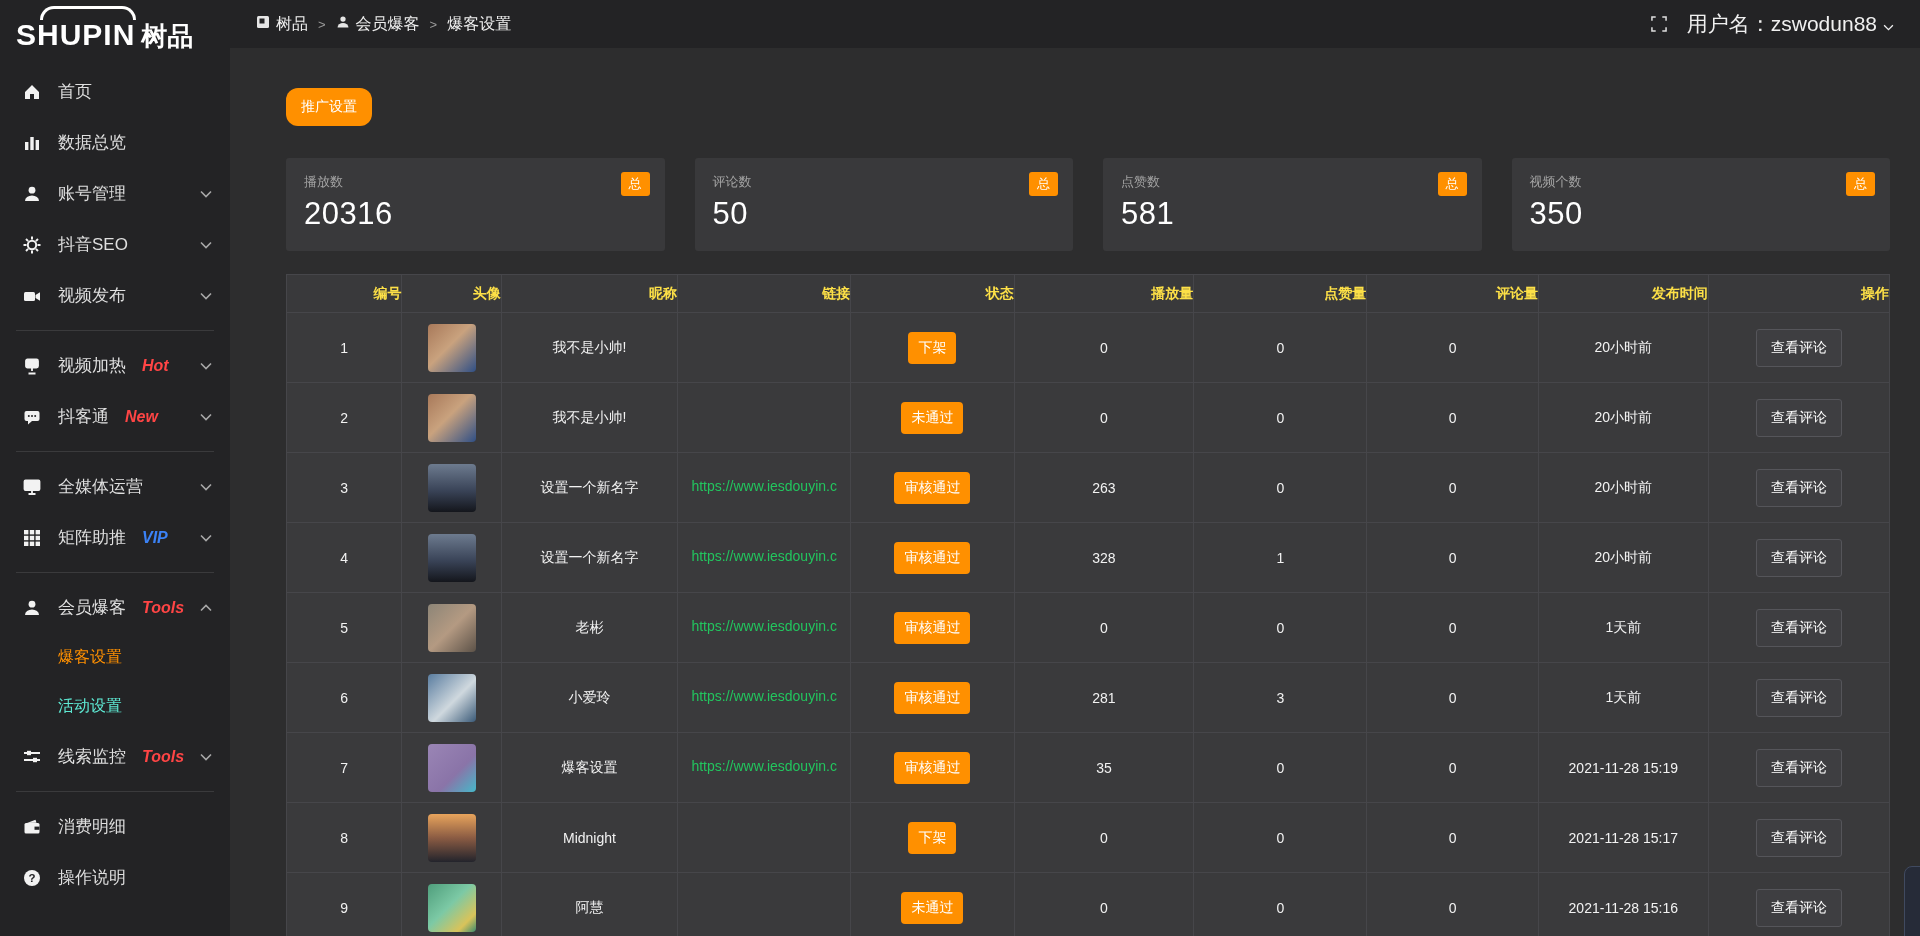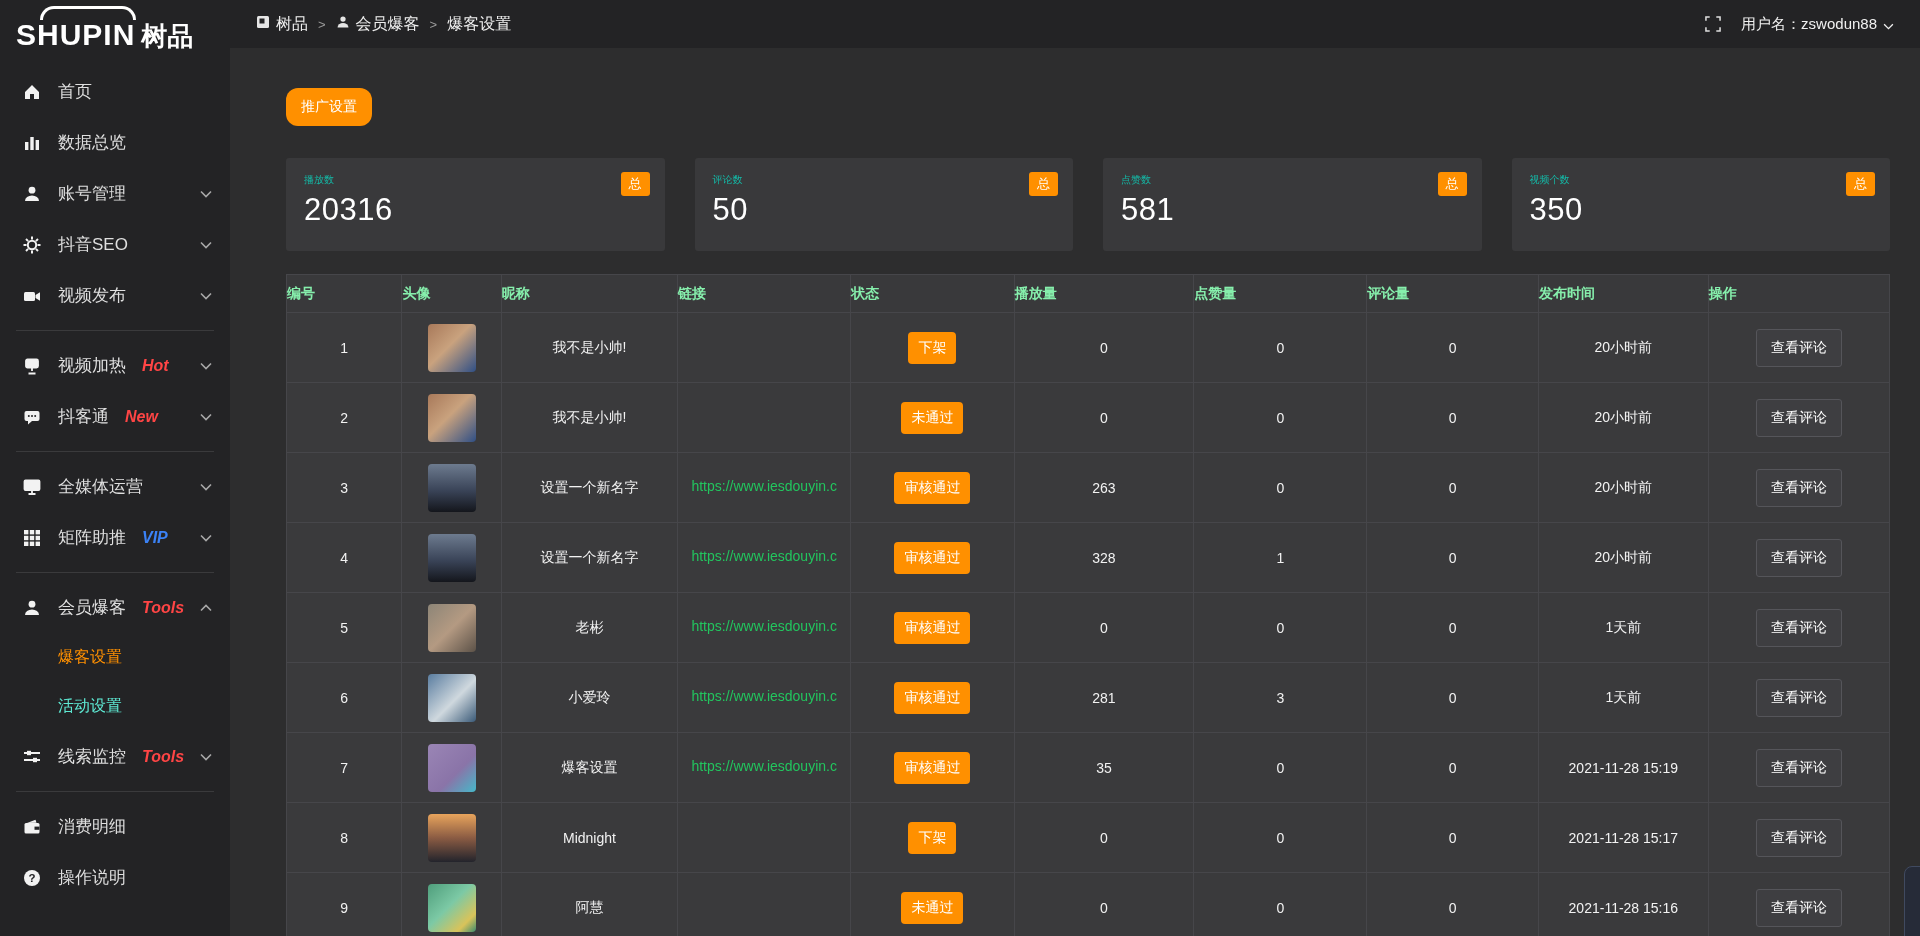--- a/index.html
+++ b/index.html
@@ -48,46 +48,46 @@
 
   .topbar {
     height:48px; background:#232325; display:flex; align-items:center;
     padding:0 26px 0 26px; flex:none;
   }
   .crumbs { display:flex; align-items:center; gap:10px; font-size:16px; color:#f0f0f0; }
   .crumb { display:flex; align-items:center; gap:6px; cursor:pointer; }
   .crumb-sep { color:#9a9a9a; font-size:13px; }
   .topbar-right { margin-left:auto; display:flex; align-items:center; gap:20px; }
   .fs-btn { display:flex; cursor:pointer; color:#e0e0e0; }
-  .user-box { display:flex; align-items:center; gap:6px; font-size:15px; color:#f0f0f0; cursor:pointer; }
+  .user-box { display:flex; align-items:center; gap:6px; font-size:21px; color:#f0f0f0; cursor:pointer; }
 
   .main { flex:1; padding:40px 30px 0 56px; overflow:hidden; }
 
   .promo-btn {
     background:#ff9000; color:#fff; border:none; border-radius:12px;
     font-size:14px; padding:10px 15px; cursor:pointer; font-family:inherit;
   }
 
   .cards { display:grid; grid-template-columns:repeat(4,1fr); gap:30px; margin-top:32px; }
   .card {
     background:#39393b; border-radius:3px; height:93px; position:relative;
     padding:15px 18px;
   }
-  .card-label { font-size:10px; color:#14b8a6; }
+  .card-label { font-size:13px; color:#a3a3a3; }
   .card-value { font-size:31px; color:#fff; margin-top:5px; letter-spacing:0.5px; }
   .card-badge {
     position:absolute; top:14px; right:15px; background:#ff9000; color:#fff;
     font-size:13px; padding:3px 8px; border-radius:3px;
   }
 
   .table-wrap { margin-top:23px; }
   table { width:100%; border-collapse:collapse; table-layout:fixed; background:#3a3a3c; }
   th {
-    height:38px; font-size:14px; font-weight:bold; color:#86efac;
-    background:#39393b; border:1px solid #46464a; text-align:left;
+    height:38px; font-size:14px; font-weight:bold; color:#fde047;
+    background:#39393b; border:1px solid #46464a; text-align:right;
   }
   td {
     height:70px; text-align:center; font-size:14px; color:#f2f2f2;
     border:1px solid #46464a; overflow:hidden; white-space:nowrap;
   }
   .avatar { width:48px; height:48px; border-radius:4px; margin:0 auto; }
   .cell-link { color:#22c55e; text-decoration:none; font-size:14px; display:inline-block; max-width:100%; overflow:hidden; }
   .badge {
     display:inline-block; background:#ff9000; color:#fff; font-size:14px;
     padding:7px 10px; border-radius:4px;

